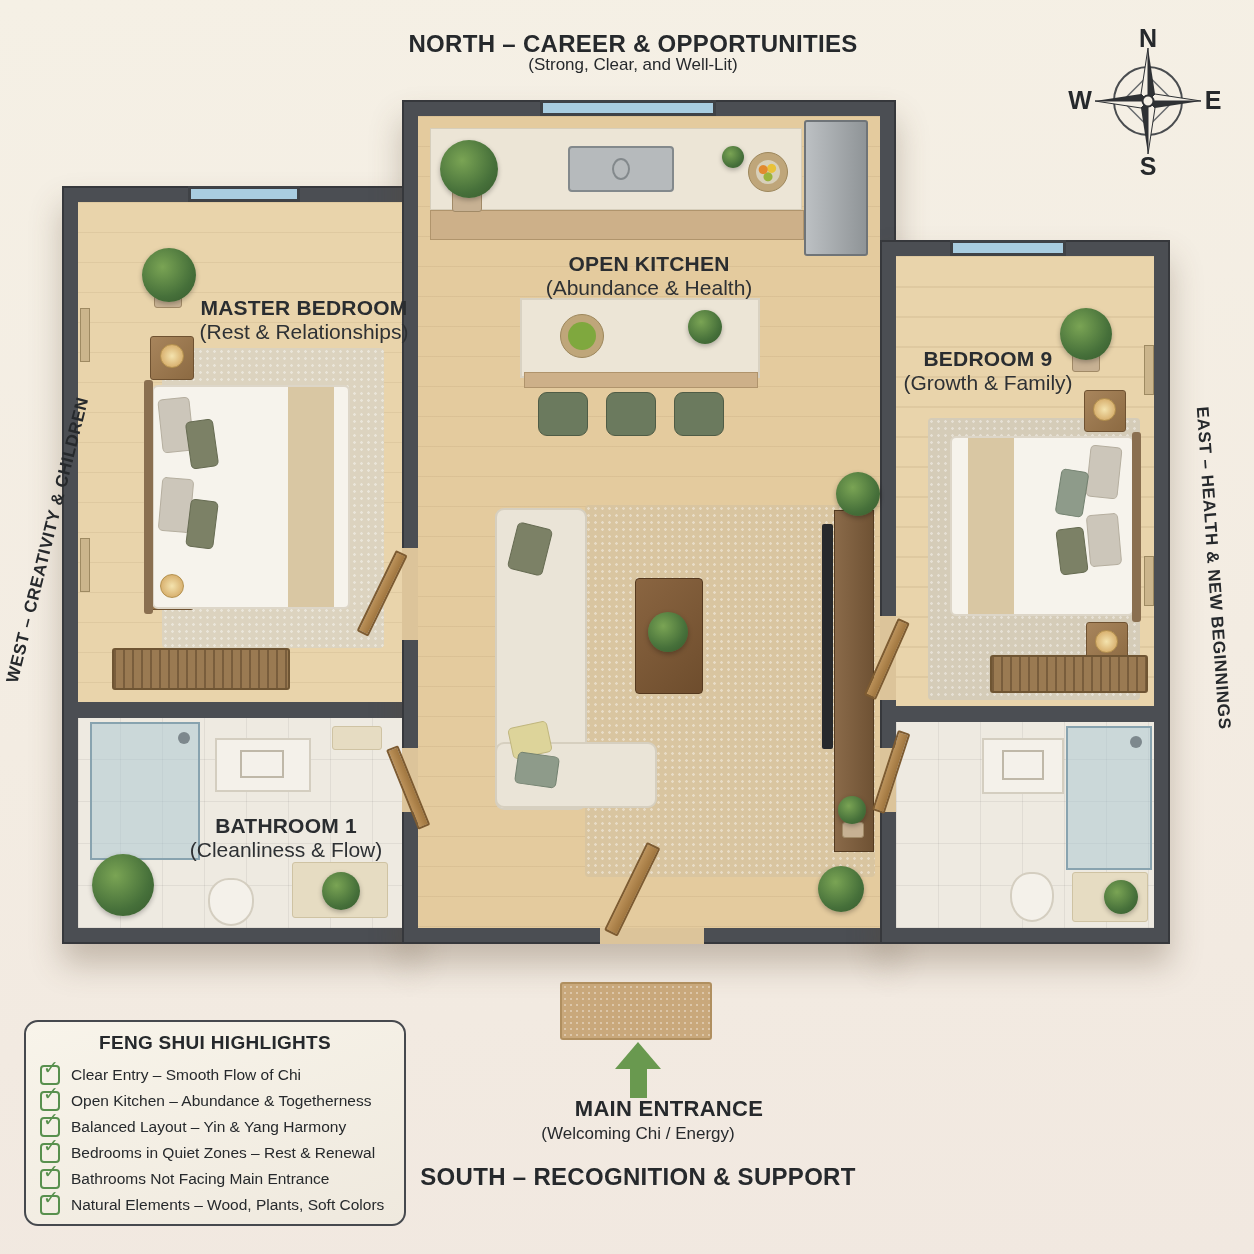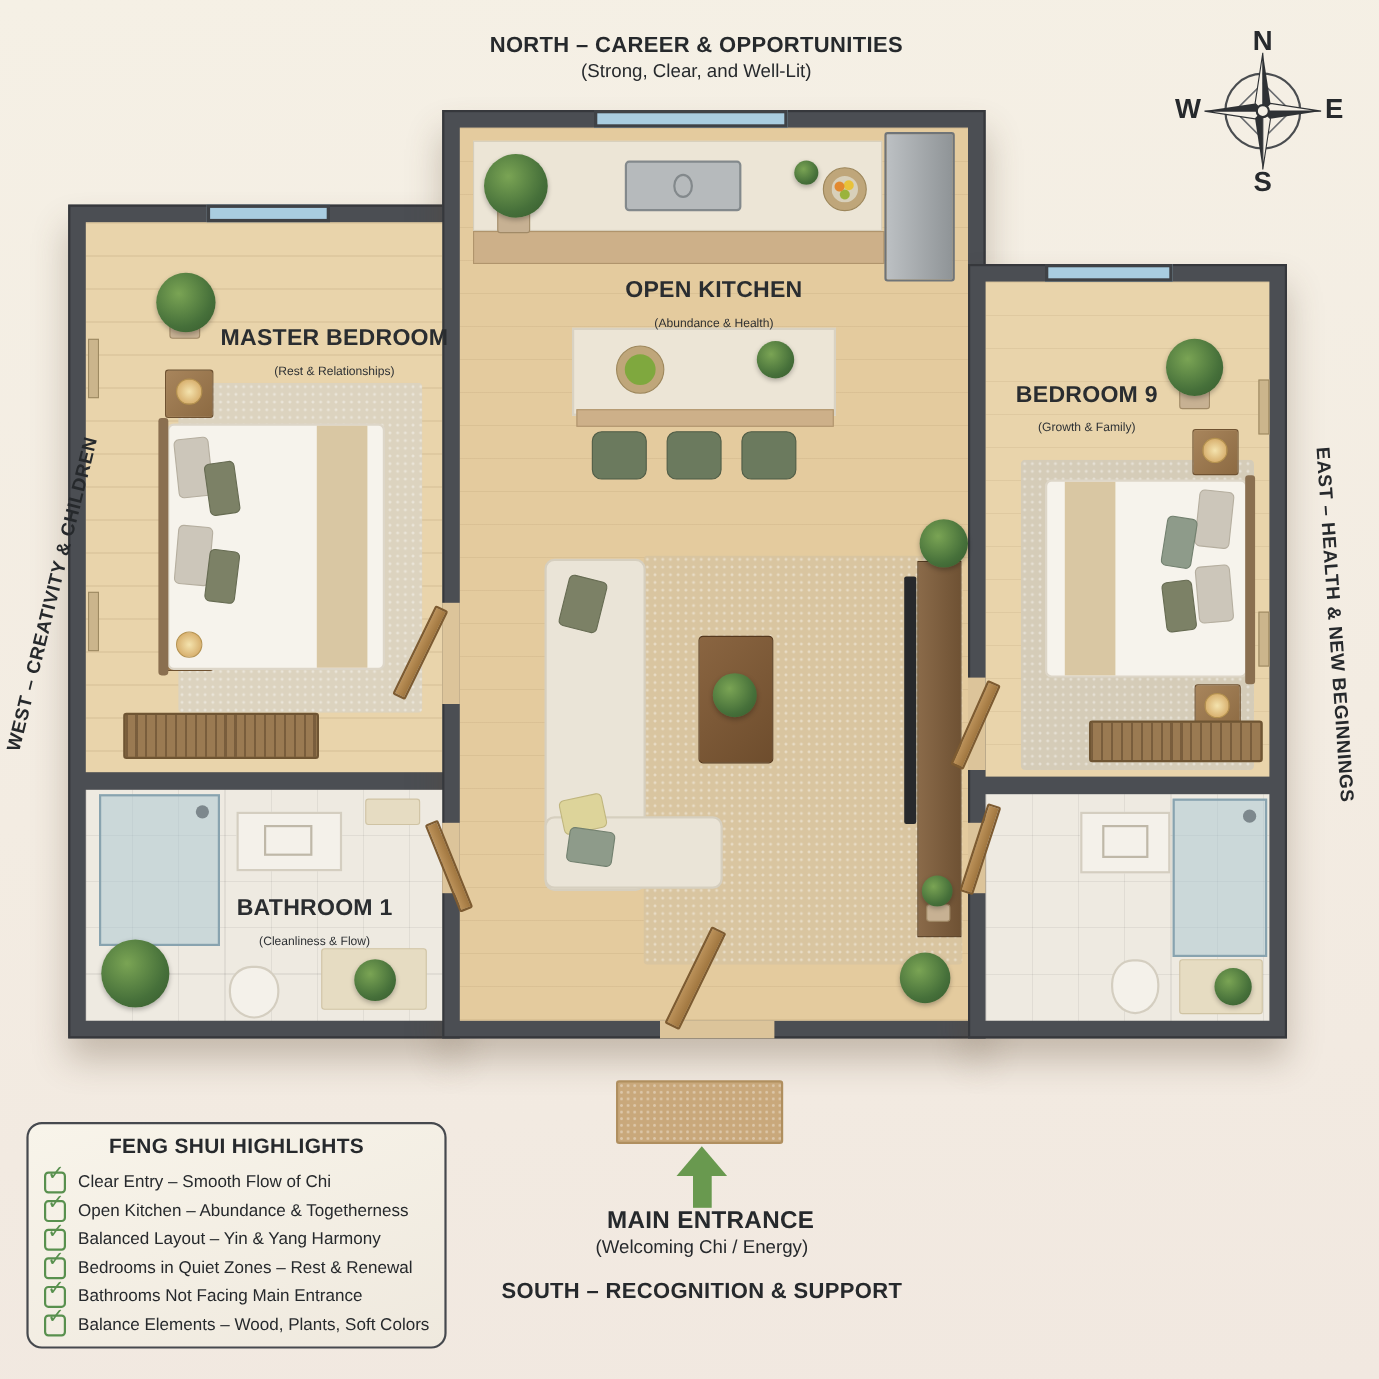--- a/index.html
+++ b/index.html
@@ -2,28 +2,28 @@
 <html><head>
 <meta charset="utf-8">
 <style>
   html,body{margin:0;padding:0;}
   body{width:1254px;height:1254px;overflow:hidden;
        font-family:"Liberation Sans","DejaVu Sans",sans-serif;color:#26292c;}
   #canvas{position:relative;width:1254px;height:1254px;
           background:linear-gradient(175deg,#f5f0e5 0%,#f3ece2 55%,#f1e8e0 100%);}
   .abs{position:absolute;}
   
-  .dir-title{position:absolute;transform:translateX(-50%);font-weight:bold;font-size:20px;
+  .dir-title{position:absolute;transform:translateX(-50%);font-weight:bold;font-size:24px;
              letter-spacing:.3px;white-space:nowrap;z-index:40;}
   .dir-sub{position:absolute;transform:translateX(-50%);font-size:17px;white-space:nowrap;z-index:40;}
   .side-label{position:absolute;font-weight:bold;font-size:17px;letter-spacing:.6px;
               white-space:nowrap;z-index:40;}
   .room-label{position:absolute;transform:translateX(-50%);text-align:center;z-index:30;}
   .room-name{font-weight:bold;font-size:21px;letter-spacing:.2px;white-space:nowrap;color:#2a2d30;}
-  .room-sub{font-size:11px;margin-top:12px;white-space:nowrap;color:#2e3134;}
+  .room-sub{font-size:21px;margin-top:0;white-space:nowrap;color:#2e3134;}
   
   .wing{position:absolute;background:#4b4e53;border:2px solid #36383c;box-sizing:border-box;
         box-shadow:0 20px 30px rgba(88,68,48,.3);z-index:1;}
   .floor-wood{position:absolute;background:#e4cb9e;z-index:2;
      background-image:repeating-linear-gradient(180deg,rgba(120,90,50,.09) 0 1.5px,transparent 1.5px 30px);}
   .floor-wood.light{background-color:#e9d4ab;}
   .floor-tile{position:absolute;background:#eeeae1;z-index:2;
      background-image:repeating-linear-gradient(0deg,rgba(0,0,0,.06) 0 1px,transparent 1px 42px),
                       repeating-linear-gradient(90deg,rgba(0,0,0,.06) 0 1px,transparent 1px 42px);}
   .window{position:absolute;background:#a9cde0;border:3px solid #3f4246;box-sizing:border-box;z-index:4;}
@@ -250,21 +250,21 @@
     <div class="room-name">BEDROOM 9</div>
     <div class="room-sub">(Growth &amp; Family)</div>
   </div>
   <div class="room-label" style="left:286px;top:814px;">
     <div class="room-name">BATHROOM 1</div>
     <div class="room-sub">(Cleanliness &amp; Flow)</div>
   </div>
 
   <div class="arrow-tri" style="left:615px;top:1042px;"></div>
   <div class="arrow-stem" style="left:630px;top:1068px;width:17px;height:30px;"></div>
-  <div class="dir-title" style="left:646px;top:1096px;font-size:22px;">MAIN ENTRANCE</div>
+  <div class="dir-title" style="left:669px;top:1096px;font-size:22px;">MAIN ENTRANCE</div>
   <div class="dir-sub" style="left:638px;top:1124px;">(Welcoming Chi / Energy)</div>
   <div class="dir-title" style="left:638px;top:1163px;">SOUTH – RECOGNITION &amp; SUPPORT</div>
 
   <div class="legend">
     <div class="legend-title">FENG SHUI HIGHLIGHTS</div>
     <div class="legend-item">
       <span class="check">
           <span>✓</span>
         </span>
       <span>Clear Entry – Smooth Flow of Chi</span>
@@ -290,17 +290,17 @@
     <div class="legend-item">
       <span class="check">
           <span>✓</span>
         </span>
       <span>Bathrooms Not Facing Main Entrance</span>
     </div>
     <div class="legend-item">
       <span class="check">
           <span>✓</span>
         </span>
-      <span>Balance Elements – Wood, Plants, Soft Colors</span>
+      <span>Natural Elements – Wood, Plants, Soft Colors</span>
     </div>
   </div>
 
 </div>
 
 </body></html>

